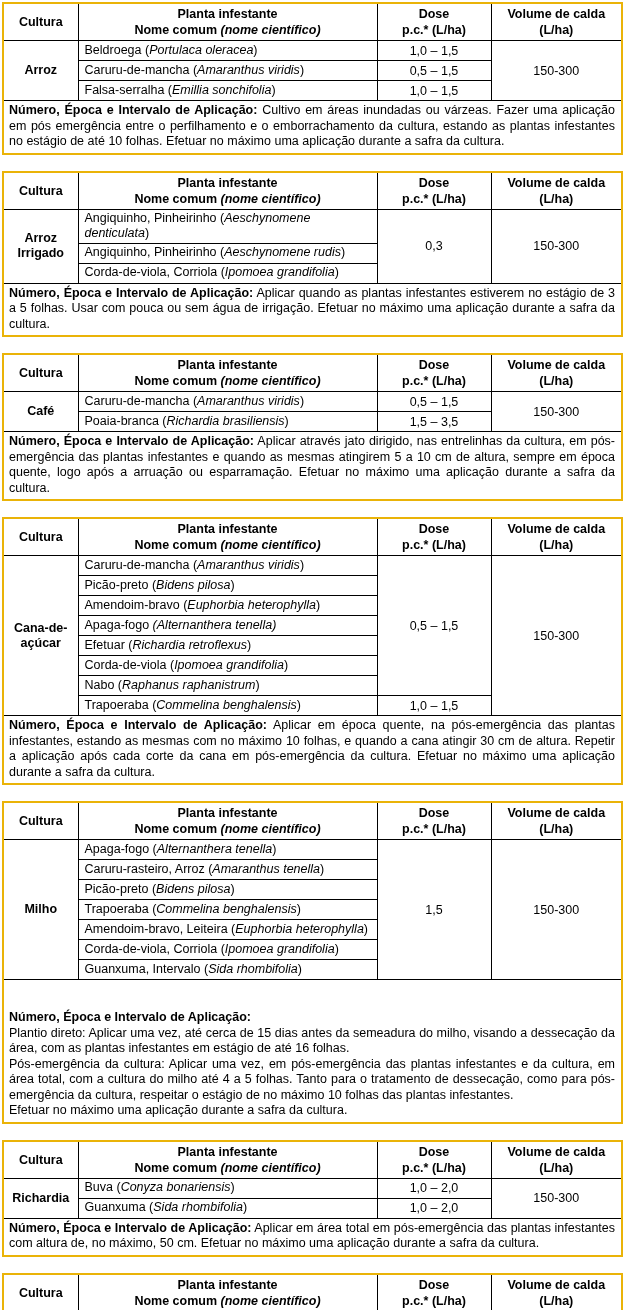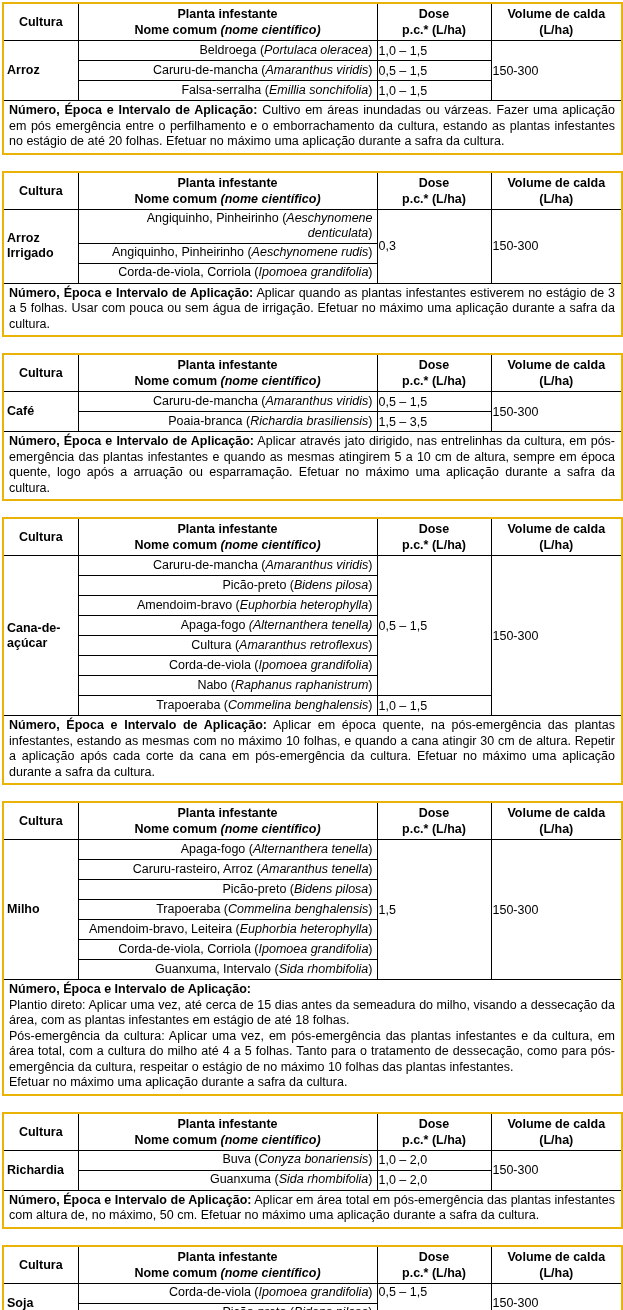--- a/index.html
+++ b/index.html
@@ -30,43 +30,44 @@
     vertical-align: middle;
     padding: 2px 3px;
     line-height: 16px;
   }
   col.c1 { width: 75px; }
   col.c2 { width: 299px; }
   col.c3 { width: 114px; }
   col.c4 { width: 131px; }
   td.cult {
     font-weight: bold;
+    text-align: center;
     vertical-align: middle;
     padding: 1px 3px;
     line-height: 15px;
   }
   td.plant {
-    text-align: right;
+    text-align: left;
     vertical-align: middle;
     padding: 1px 4px 1px 6px;
     height: 17px;
     line-height: 15.5px;
   }
   td.dose, td.vol {
-    text-align: left;
+    text-align: center;
     vertical-align: middle;
-    padding: 1px 1px;
+    padding: 1px 18px;
   }
   td.dose.top { vertical-align: top; padding-top: 1px; }
   td.note {
     text-align: justify;
     padding: 2px 6px 3px 5px;
     line-height: 15.5px;
   }
-  .nl { font-weight: bold; }
+  .nl { font-weight: bold; margin-top: 28px; }
   i { font-style: italic; }
 </style>
 </head>
 <body>
 
 <table class="tbl">
   <colgroup>
       <col class="c1">
       <col class="c2">
       <col class="c3">
@@ -98,21 +99,21 @@
     </tr>
     <tr>
       <td class="plant"><span>Caruru-de-mancha (</span><i>Amaranthus viridis</i><span>)</span></td>
       <td class="dose">0,5 – 1,5</td>
     </tr>
     <tr>
       <td class="plant"><span>Falsa-serralha (</span><i>Emillia sonchifolia</i><span>)</span></td>
       <td class="dose">1,0 – 1,5</td>
     </tr>
     <tr>
-      <td class="note" colspan="4"><span class="nl">Número, Época e Intervalo de Aplicação:</span><span> Cultivo em áreas inundadas ou várzeas. Fazer uma aplicação em pós emergência entre o perfilhamento e o emborrachamento da cultura, estando as plantas infestantes no estágio de até 20 folhas. Efetuar no máximo uma aplicação durante a safra da cultura.</span></td>
+      <td class="note" colspan="4"><span class="nl">Número, Época e Intervalo de Aplicação:</span><span> Cultivo em áreas inundadas ou várzeas. Fazer uma aplicação em pós emergência entre o perfilhamento e o emborrachamento da cultura, estando as plantas infestantes no estágio de até 10 folhas. Efetuar no máximo uma aplicação durante a safra da cultura.</span></td>
     </tr>
   </tbody>
 </table>
 
 <table class="tbl">
   <colgroup>
       <col class="c1">
       <col class="c2">
       <col class="c3">
       <col class="c4">
@@ -228,21 +229,21 @@
     <tr>
       <td class="plant"><span>Picão-preto (</span><i>Bidens pilosa</i><span>)</span></td>
     </tr>
     <tr>
       <td class="plant"><span>Amendoim-bravo (</span><i>Euphorbia heterophylla</i><span>)</span></td>
     </tr>
     <tr>
       <td class="plant"><span>Apaga-fogo </span><i>(Alternanthera tenella)</i><span></span></td>
     </tr>
     <tr>
-      <td class="plant"><span>Cultura (</span><i>Amaranthus retroflexus</i><span>)</span></td>
+      <td class="plant"><span>Efetuar (</span><i>Richardia retroflexus</i><span>)</span></td>
     </tr>
     <tr>
       <td class="plant"><span>Corda-de-viola (</span><i>Ipomoea grandifolia</i><span>)</span></td>
     </tr>
     <tr>
       <td class="plant"><span>Nabo (</span><i>Raphanus raphanistrum</i><span>)</span></td>
     </tr>
     <tr>
       <td class="plant"><span>Trapoeraba (</span><i>Commelina benghalensis</i><span>)</span></td>
       <td class="dose">1,0 – 1,5</td>
@@ -298,21 +299,21 @@
     </tr>
     <tr>
       <td class="plant"><span>Corda-de-viola, Corriola (</span><i>Ipomoea grandifolia</i><span>)</span></td>
     </tr>
     <tr>
       <td class="plant"><span>Guanxuma, Intervalo (</span><i>Sida rhombifolia</i><span>)</span></td>
     </tr>
     <tr>
       <td class="note" colspan="4">
         <div class="nl">Número, Época e Intervalo de Aplicação:</div>
-        <div>Plantio direto: Aplicar uma vez, até cerca de 15 dias antes da semeadura do milho, visando a dessecação da área, com as plantas infestantes em estágio de até 18 folhas.</div>
+        <div>Plantio direto: Aplicar uma vez, até cerca de 15 dias antes da semeadura do milho, visando a dessecação da área, com as plantas infestantes em estágio de até 16 folhas.</div>
         <div>Pós-emergência da cultura: Aplicar uma vez, em pós-emergência das plantas infestantes e da cultura, em área total, com a cultura do milho até 4 a 5 folhas. Tanto para o tratamento de dessecação, como para pós-emergência da cultura, respeitar o estágio de no máximo 10 folhas das plantas infestantes.</div>
         <div>Efetuar no máximo uma aplicação durante a safra da cultura.</div>
       </td>
     </tr>
   </tbody>
 </table>
 
 <table class="tbl">
   <colgroup>
       <col class="c1">

